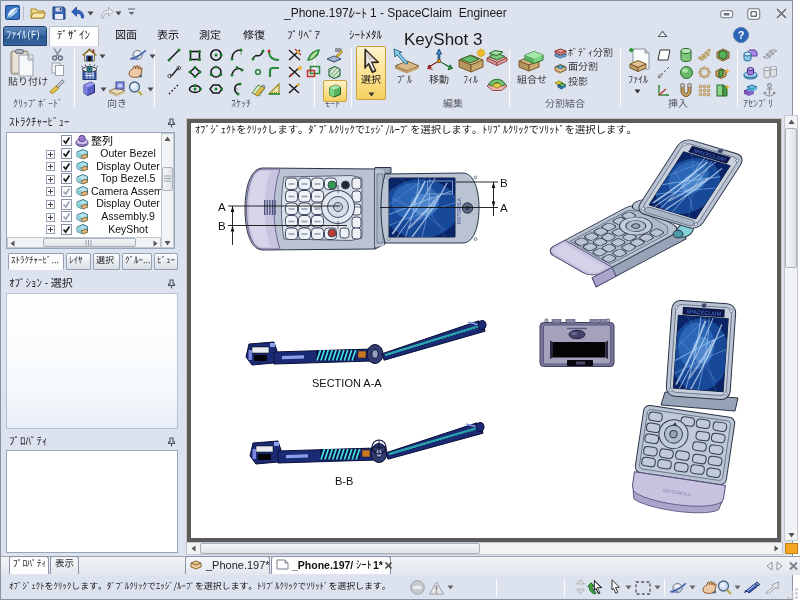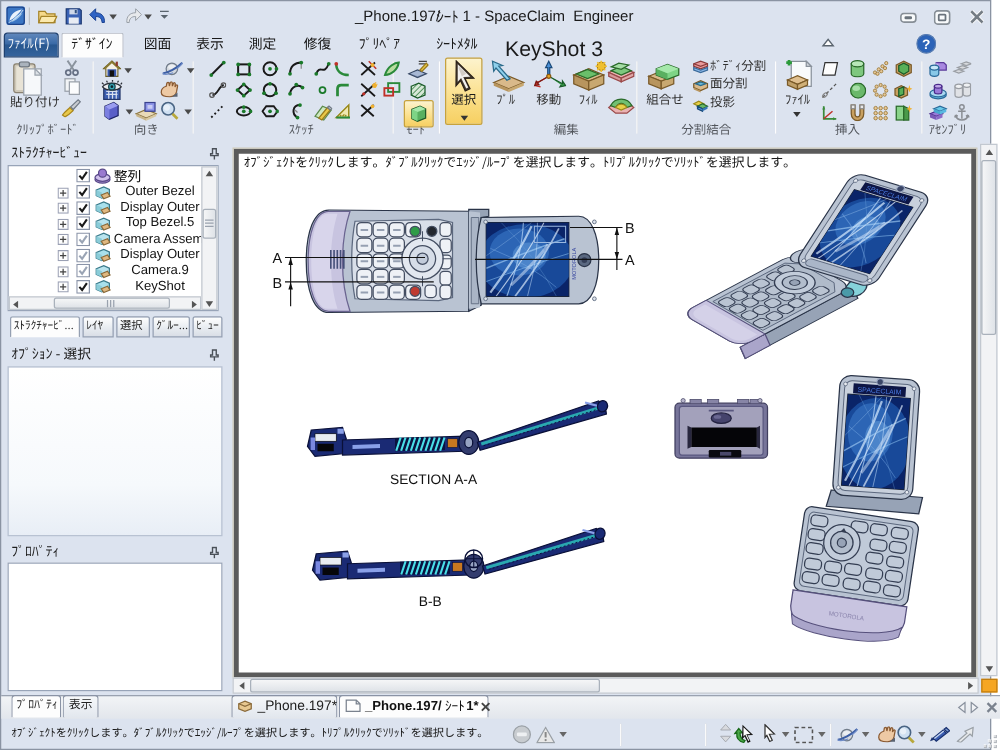--- a/index.html
+++ b/index.html
@@ -731,21 +731,21 @@
     </svg>
 <svg class="abs" style="left:60px;top:210px" width="11" height="11">
       <rect x="0.5" y="0.5" width="10" height="10" fill="#fff" stroke="#8a94a8"></rect>
       <path d="M2.5 5.5 L4.7 8 L8.5 2.5" stroke="#9aa4b4" stroke-width="1.7" fill="none"></path>
     </svg>
 <svg class="abs" style="left:74px;top:209px" width="14" height="14">
       <path d="M2 5 L8 2.5 L12.5 4.5 L12.5 9 L6.5 11.5 L2 9.5 Z" fill="#b8e4ee" stroke="#3a7a8a"></path>
       <path d="M2 5 L6.5 7 L6.5 11.5 L2 9.5 Z" fill="#8accd8"></path>
       <path d="M6 9 L11 7 L13 10 L8 12 Z" fill="#e0b880" stroke="#8a6a3a"></path>
     </svg>
-<div class="abs" style="left:90px;top:209px;width:74px;font-size:10.5px;color:#111;white-space:nowrap;overflow:hidden">Camera.9</div>
+<div class="abs" style="left:90px;top:209px;width:74px;font-size:10.5px;color:#111;white-space:nowrap;overflow:hidden">Assembly.9</div>
 <svg class="abs" style="left:45px;top:224px" width="9" height="9">
       <rect x="0.5" y="0.5" width="8" height="8" fill="#fdfdfd" stroke="#9aa0b4"></rect>
       <path d="M2 4.5 L7 4.5 M4.5 2 L4.5 7" stroke="#444"></path>
     </svg>
 <svg class="abs" style="left:60px;top:223px" width="11" height="11">
       <rect x="0.5" y="0.5" width="10" height="10" fill="#fff" stroke="#8a94a8"></rect>
       <path d="M2.5 5.5 L4.7 8 L8.5 2.5" stroke="#1a1a1a" stroke-width="1.7" fill="none"></path>
     </svg>
 <svg class="abs" style="left:74px;top:221px" width="14" height="14">
       <path d="M2 5 L8 2.5 L12.5 4.5 L12.5 9 L6.5 11.5 L2 9.5 Z" fill="#a8e0ec" stroke="#3a7a8a"></path>

